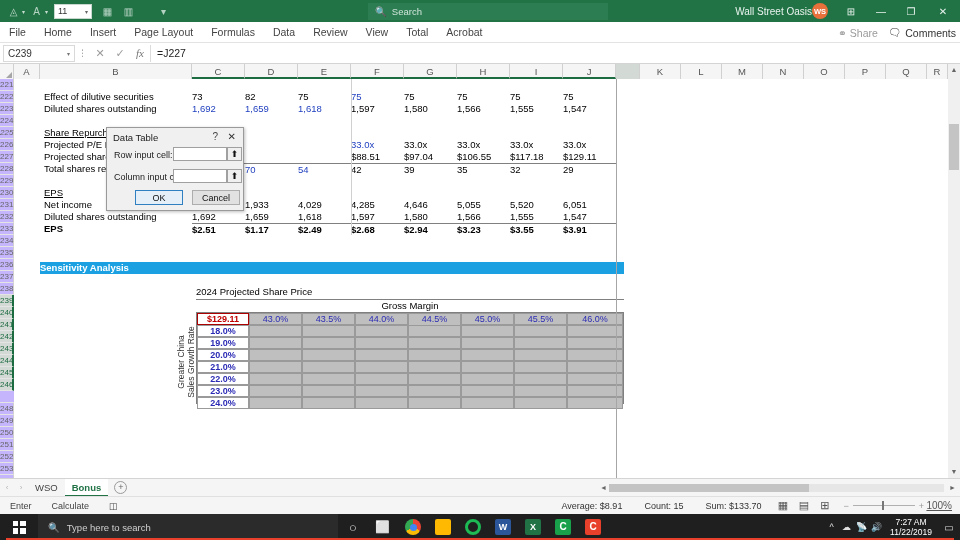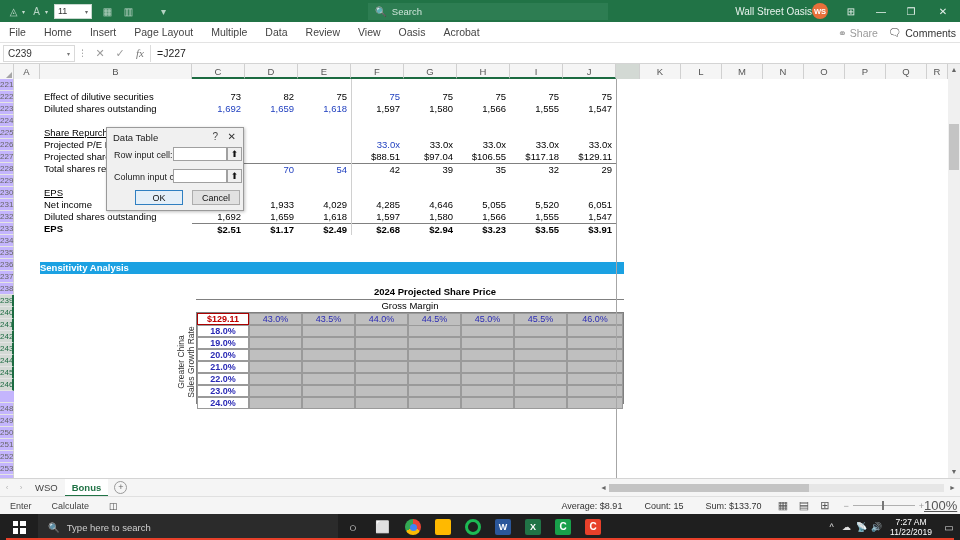--- a/index.html
+++ b/index.html
@@ -124,35 +124,35 @@
 
   .sheet {
     position: absolute; left: 14px; top: 15px; width: 946px; height: 399px;
     background: #fff; overflow: hidden;
   }
 
   .cell {
     position: absolute; height: 12px; line-height: 12px; font-size: 9.5px;
     white-space: nowrap; overflow: hidden; color: #000;
   }
-  .num { text-align: right; padding-right: 4px; }
+  .num { text-align: left; padding-right: 4px; }
   .lbl { text-align: left; padding-left: 4px; }
   .blue { color: #1f3fbf; }
   .bold { font-weight: bold; }
   .uline { text-decoration: underline; }
   .topline { border-top: 1px solid #808080; }
 
   .freeze-v { position: absolute; left: 0; top: 0; width: 1px; height: 399px; background: #a6a6a6; }
 
   
   .banner {
     position: absolute; background: #1ba1e2; color: #fff; font-weight: bold;
     font-size: 9.5px; text-align: left; line-height: 12px;
   }
-  .sens-title { position: absolute; font-size: 9.5px; font-weight: bold; text-align: right; color: #000; }
+  .sens-title { position: absolute; font-size: 9.5px; font-weight: normal; text-align: left; color: #000; }
   .sens-gm { position: absolute; font-size: 9.5px; text-align: center; color: #000; }
   .sens-gm-rule { position: absolute; height: 1px; background: #808080; }
   .sens-outer { position: absolute; border: 1px solid #7f7f7f; background: #bfbfbf; }
   .sens-cell {
     position: absolute; border: 1px solid #9a9a9a; background: #bfbfbf;
     font-size: 9px; text-align: center; line-height: 11px; color: #2b2bb5;
   }
   .sens-corner {
     position: absolute; background: #fff; border: 1px solid #a00;
     color: #c00000; font-weight: bold; font-size: 9px; text-align: center; line-height: 11px;
@@ -227,21 +227,21 @@
     display: flex; align-items: center; font-size: 9px; color: #444;
   }
   .sb-item { padding: 0 10px; }
   .sb-right { position: absolute; right: 4px; display: flex; align-items: center; gap: 0; }
   .sb-stat { padding: 0 11px; font-size: 9px; color: #333; }
   .viewbtn { width: 21px; text-align: center; font-size: 11px; color: #555; }
   .zoomslider { display: flex; align-items: center; gap: 4px; margin-left: 8px; }
   .zs-line { width: 62px; height: 1px; background: #b0b0b0; position: relative; }
   .zs-knob { position: absolute; left: 29px; top: -4px; width: 2px; height: 9px; background: #777; }
   .zs-sign { font-size: 9px; color: #999; }
-  .zoompct { width: 32px; text-align: right; font-size: 13px; color: #555; padding-right: 4px; text-decoration: underline; }
+  .zoompct { width: 32px; text-align: right; font-size: 10px; color: #555; padding-right: 4px; text-decoration: underline; }
 
   
   .vscroll { position: absolute; right: 0; top: 64px; width: 12px; height: 414px; background: #f0f0f0; }
   .vscroll .vthumb { position: absolute; left: 1px; top: 60px; width: 10px; height: 46px; background: #c4c4c4; }
   .vs-up, .vs-dn { position: absolute; left: 0; width: 12px; height: 12px; text-align: center; font-size: 7px; color: #666; line-height: 12px; }
 
   
   .taskbar {
     position: absolute; top: 514px; left: 0; width: 960px; height: 26px;
     background: #1f1f1f; display: flex; align-items: center;
@@ -303,25 +303,25 @@
       <div class="winbtn">❐</div>
       <div class="winbtn close">✕</div>
     </div>
   </div>
 
   <div class="ribbon">
     <div class="rtab">File</div>
     <div class="rtab">Home</div>
     <div class="rtab">Insert</div>
     <div class="rtab">Page Layout</div>
-    <div class="rtab">Multiple</div>
+    <div class="rtab">Formulas</div>
     <div class="rtab">Data</div>
     <div class="rtab">Review</div>
     <div class="rtab">View</div>
-    <div class="rtab">Oasis</div>
+    <div class="rtab">Total</div>
     <div class="rtab">Acrobat</div>
     <div class="ribbon-right">
       <div class="share-btn">
         <span>⚭</span>
         <span>Share</span>
       </div>
       <div class="comments-btn">
         <span>🗨</span>
         <span>Comments</span>
       </div>

